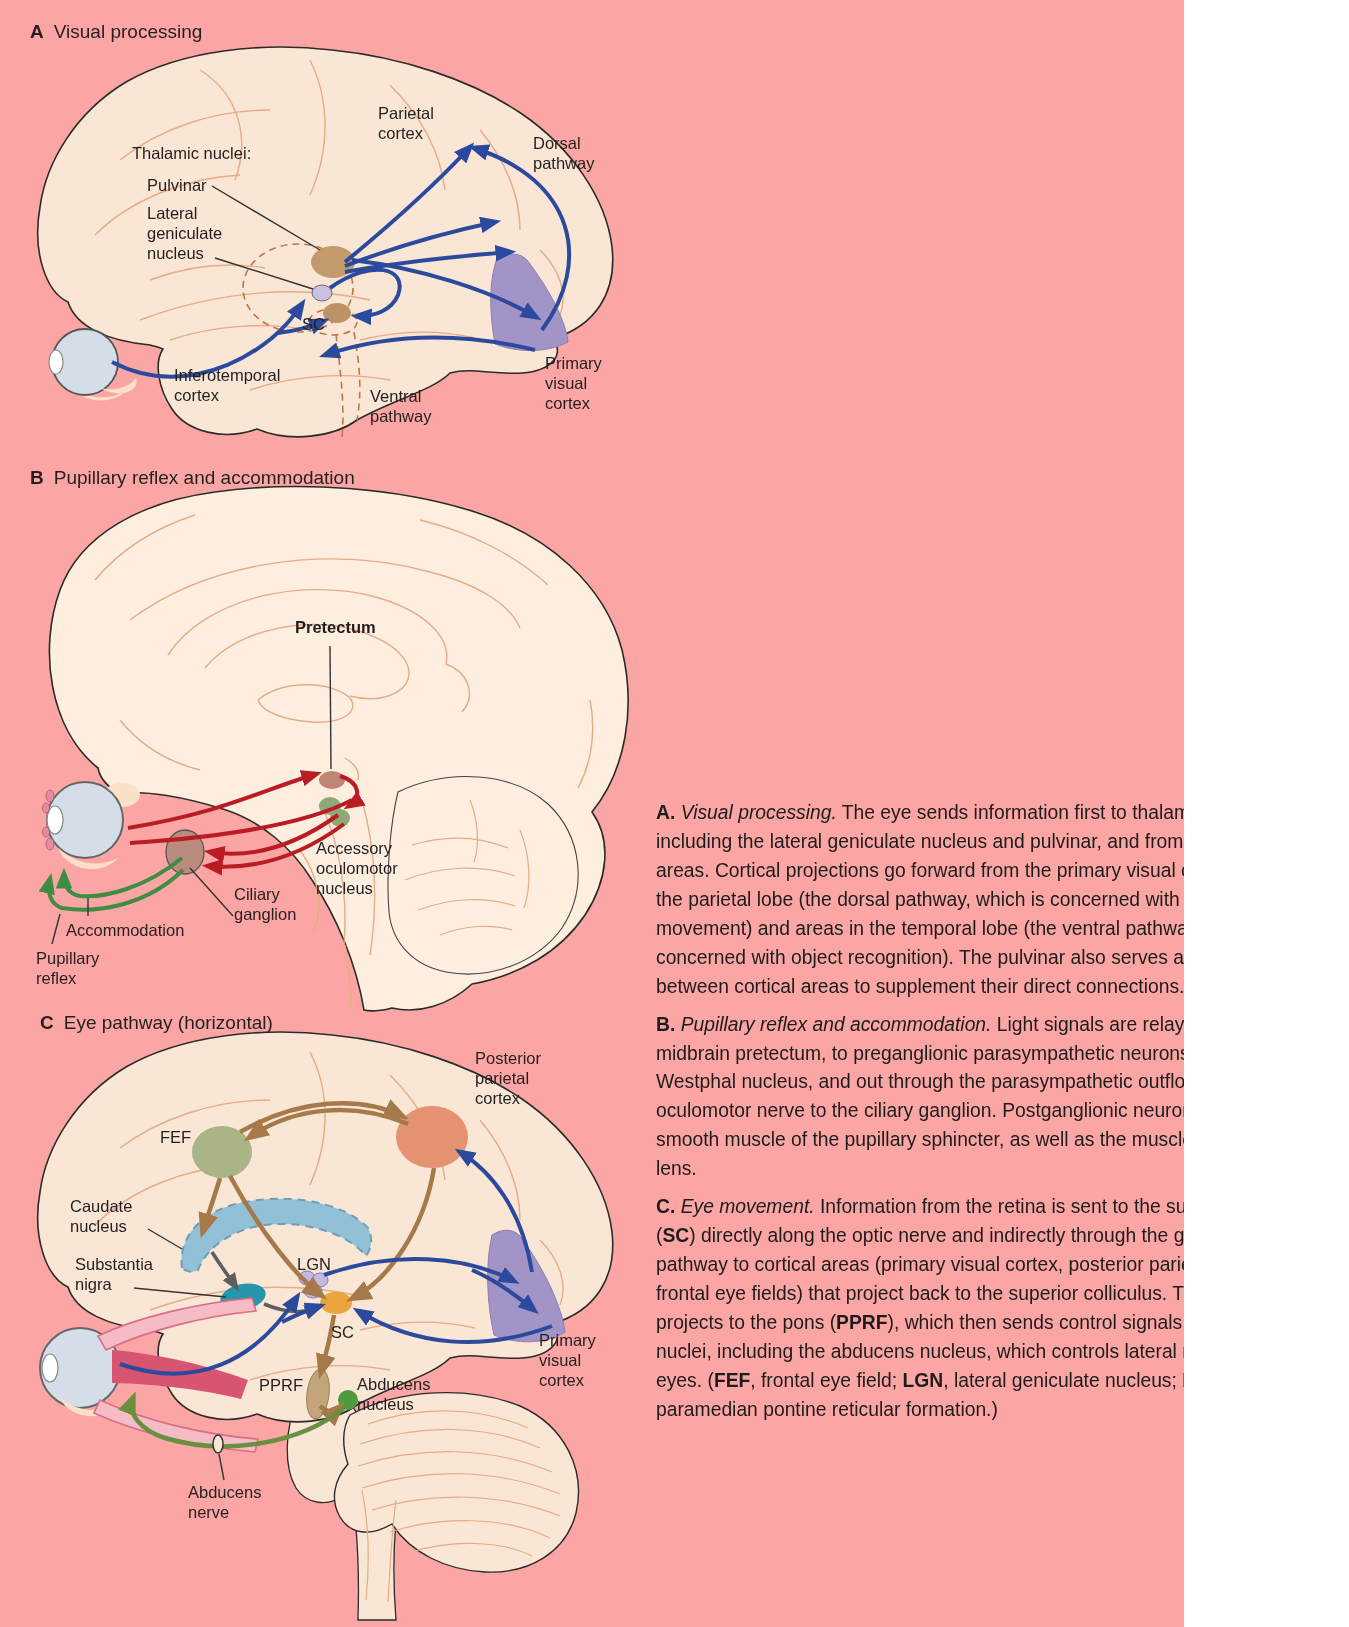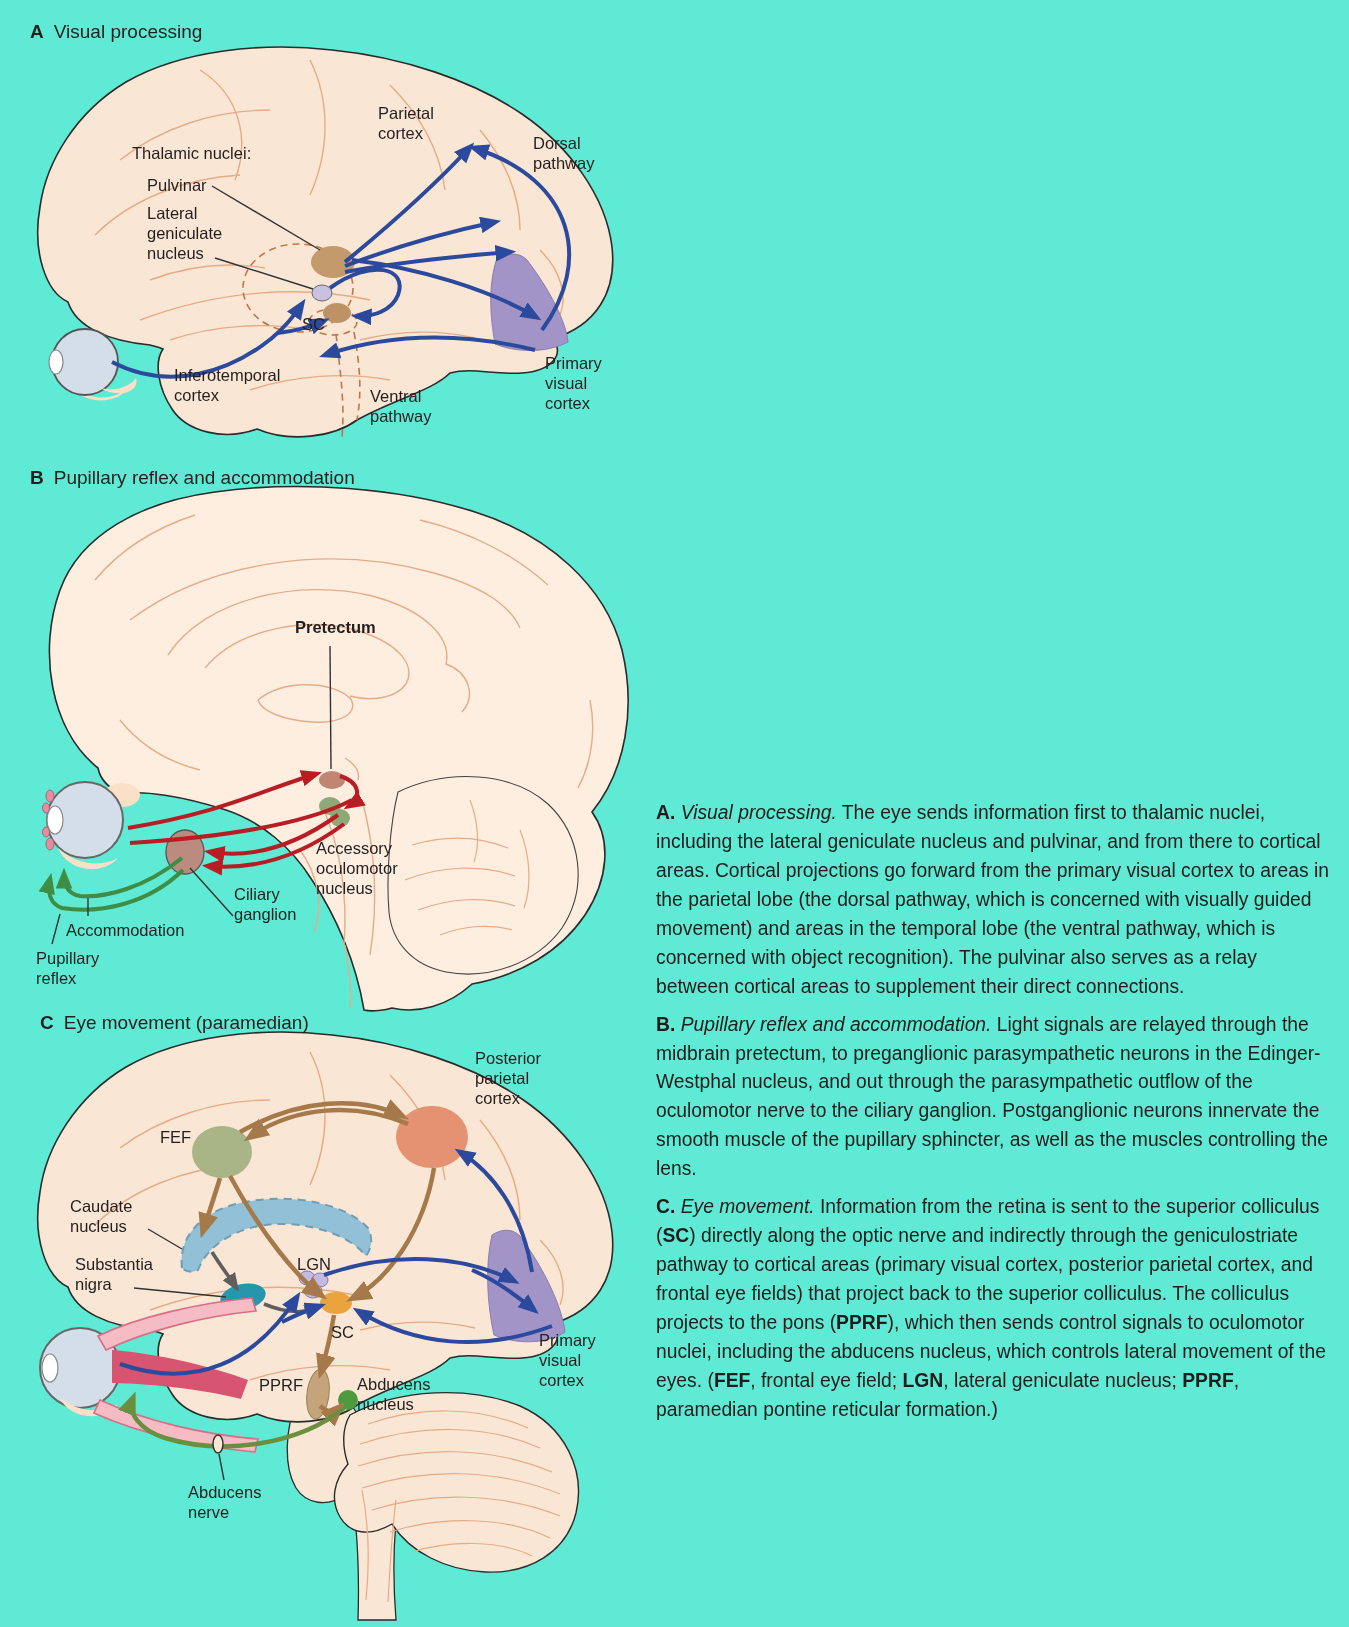--- a/index.html
+++ b/index.html
@@ -1,16 +1,16 @@
 <!DOCTYPE html>
 <html><head>
 <meta charset="utf-8">
 <style>
   html,body{margin:0;padding:0;background:#ffffff;}
-  .page{position:relative;width:1349px;height:1627px;background:#5eead4;overflow:hidden;
+  .page{position:relative;width:1184px;height:1627px;background:#fca5a5;overflow:hidden;
         font-family:"Liberation Sans", sans-serif;color:#231f20;}
   svg.art{position:absolute;left:0;top:0;}
   .panel-title{position:absolute;font-size:19px;white-space:nowrap;}
   .panel-title .letter{font-weight:bold;margin-right:10px;}
   .lbl{position:absolute;font-size:16.5px;line-height:1.22;white-space:pre-line;color:#231f20;}
   .caption{position:absolute;left:656px;top:799px;width:678px;font-size:19.3px;line-height:1.5;color:#1c1c1c;}
   .caption p{margin:0 0 9px 0;}
   .fig-num{font-weight:bold;color:#1b5fa0;}
   .fig-title{font-weight:bold;}
   .lead{font-weight:bold;}
@@ -252,21 +252,21 @@
   </g>
 </svg>
 
 <div class="panel-title" style="left:30px;top:21px;">
   <span class="letter">A</span><span>Visual processing</span>
 </div>
 <div class="panel-title" style="left:30px;top:467px;">
   <span class="letter">B</span><span>Pupillary reflex and accommodation</span>
 </div>
 <div class="panel-title" style="left:40px;top:1012px;">
-  <span class="letter">C</span><span>Eye movement (paramedian)</span>
+  <span class="letter">C</span><span>Eye pathway (horizontal)</span>
 </div>
 
 <div class="lbl" style="left:120px;top:143px;margin-left:12px;">Thalamic nuclei:</div>
 <div class="lbl" style="left:147px;top:175px;">Pulvinar</div>
 <div class="lbl" style="left:147px;top:203px;">Lateral
 geniculate
 nucleus</div>
 <div class="lbl" style="left:378px;top:103px;">Parietal
 cortex</div>
 <div class="lbl" style="left:533px;top:133px;">Dorsal

